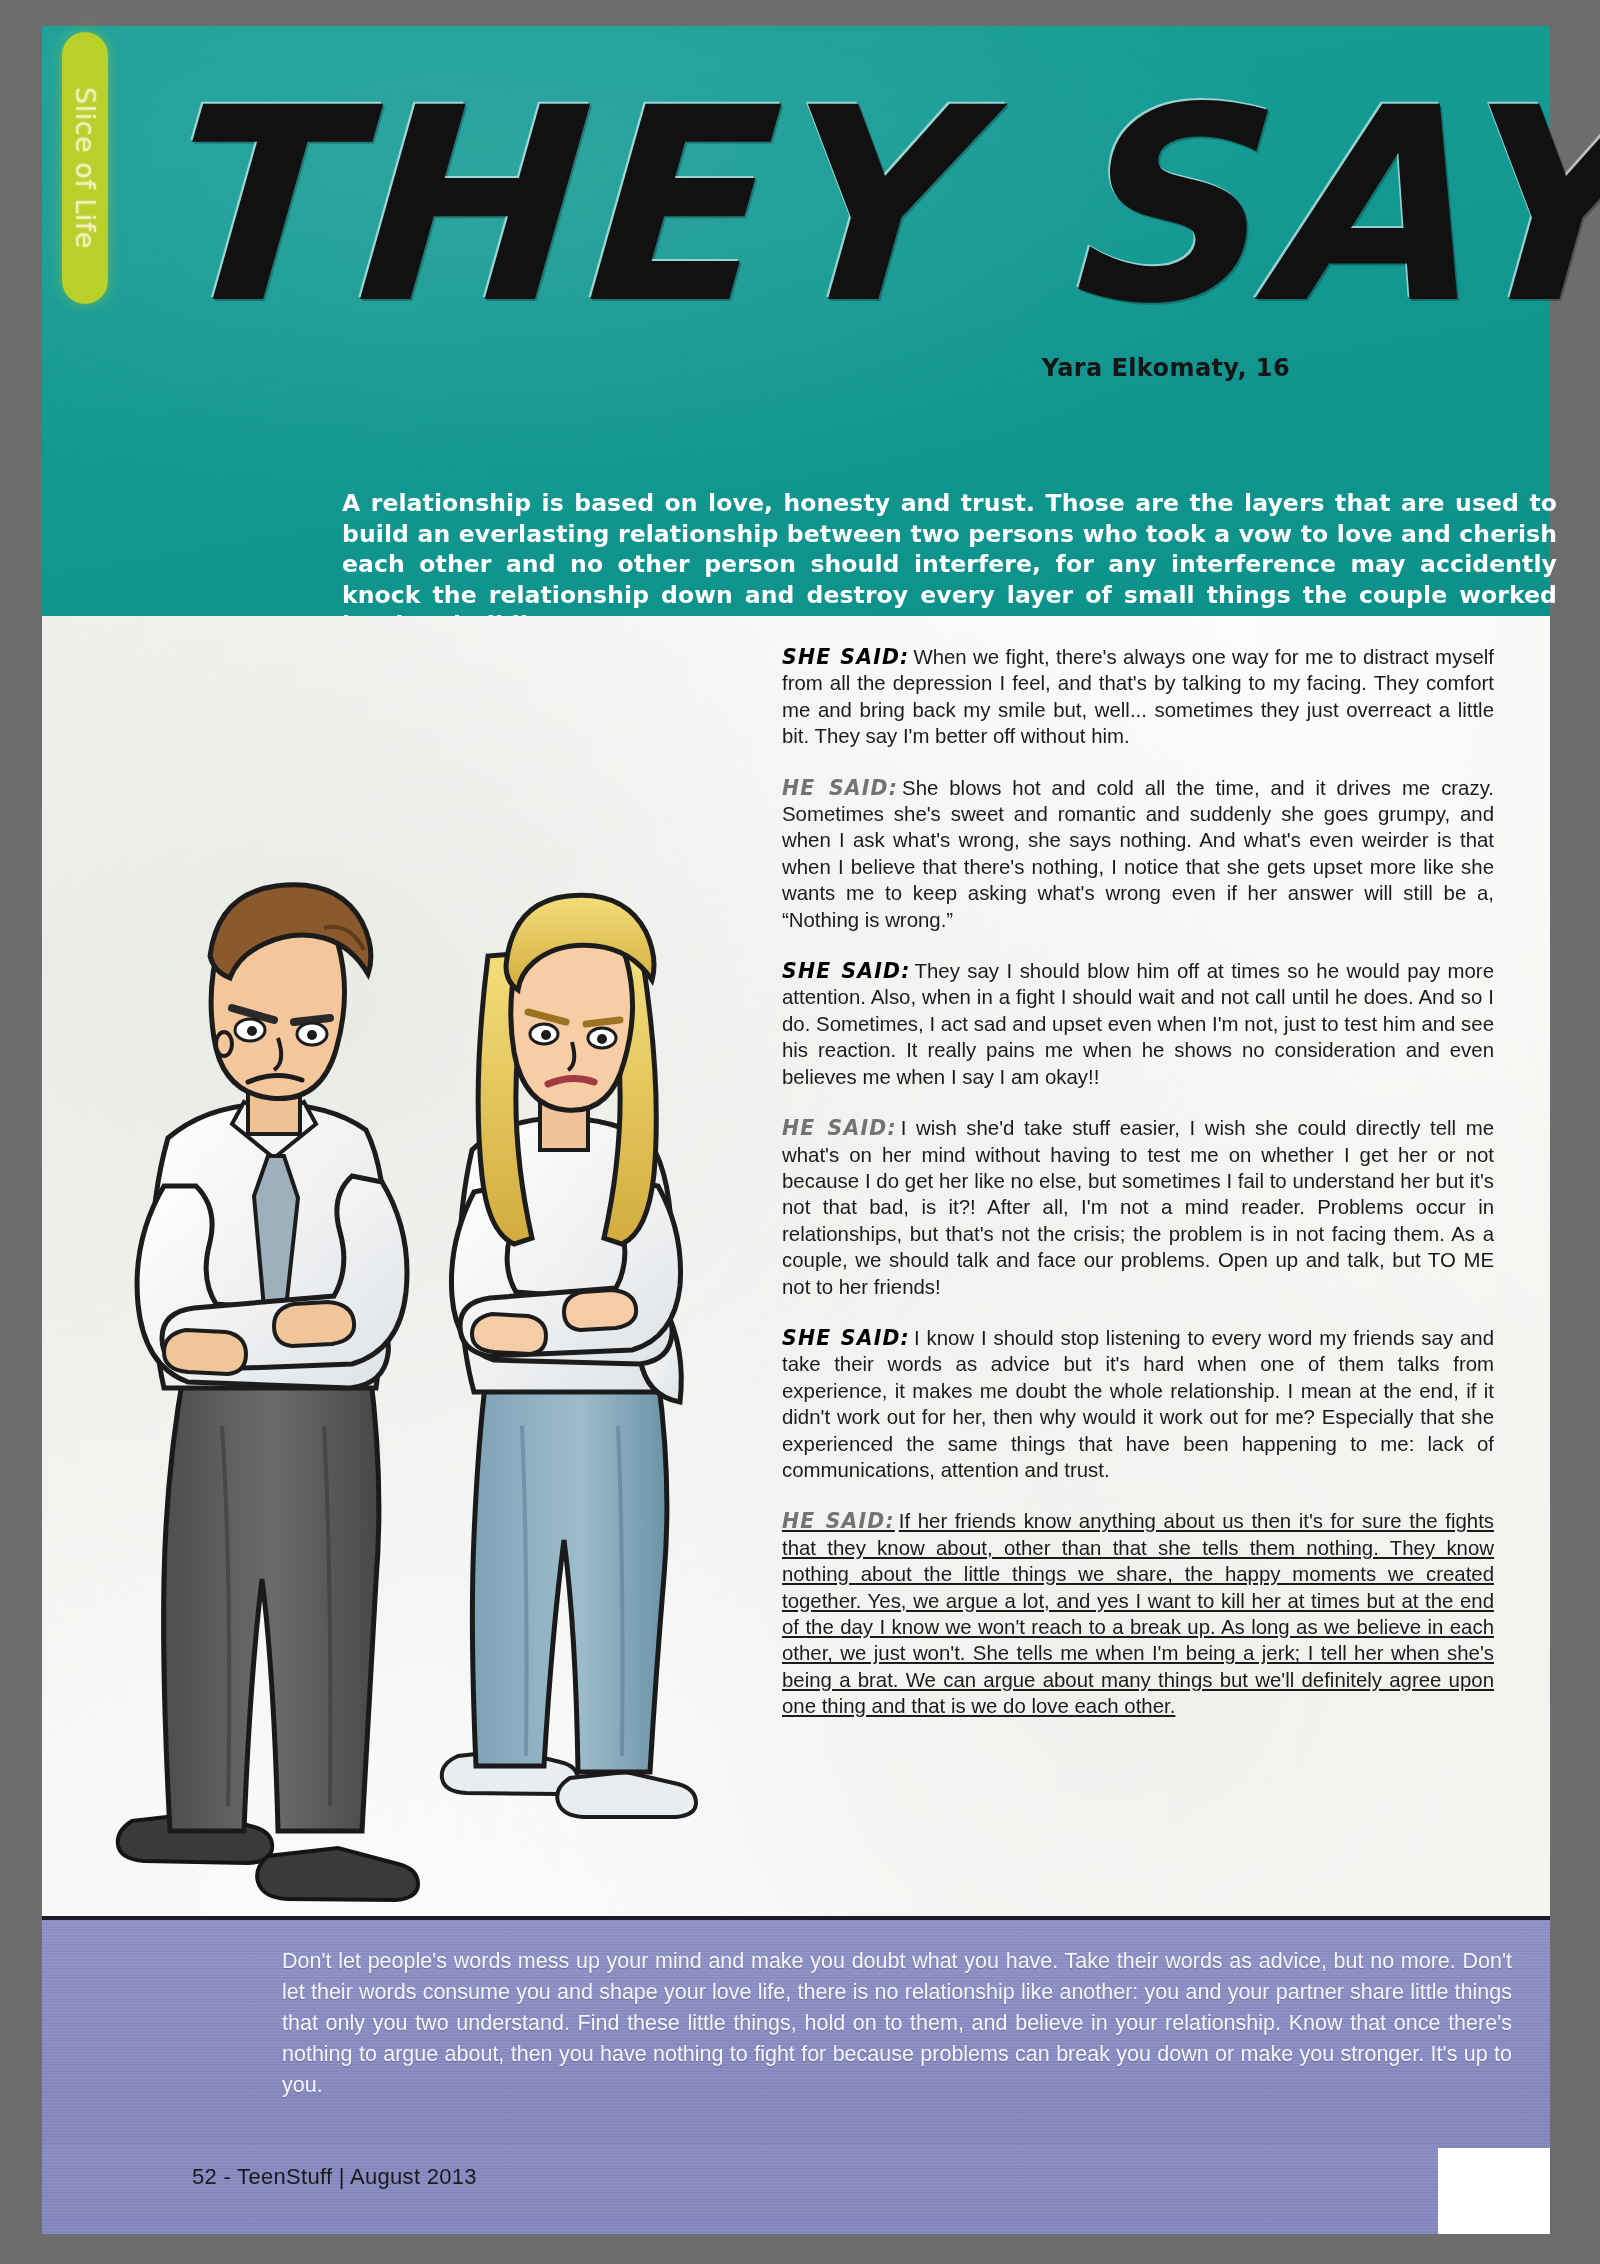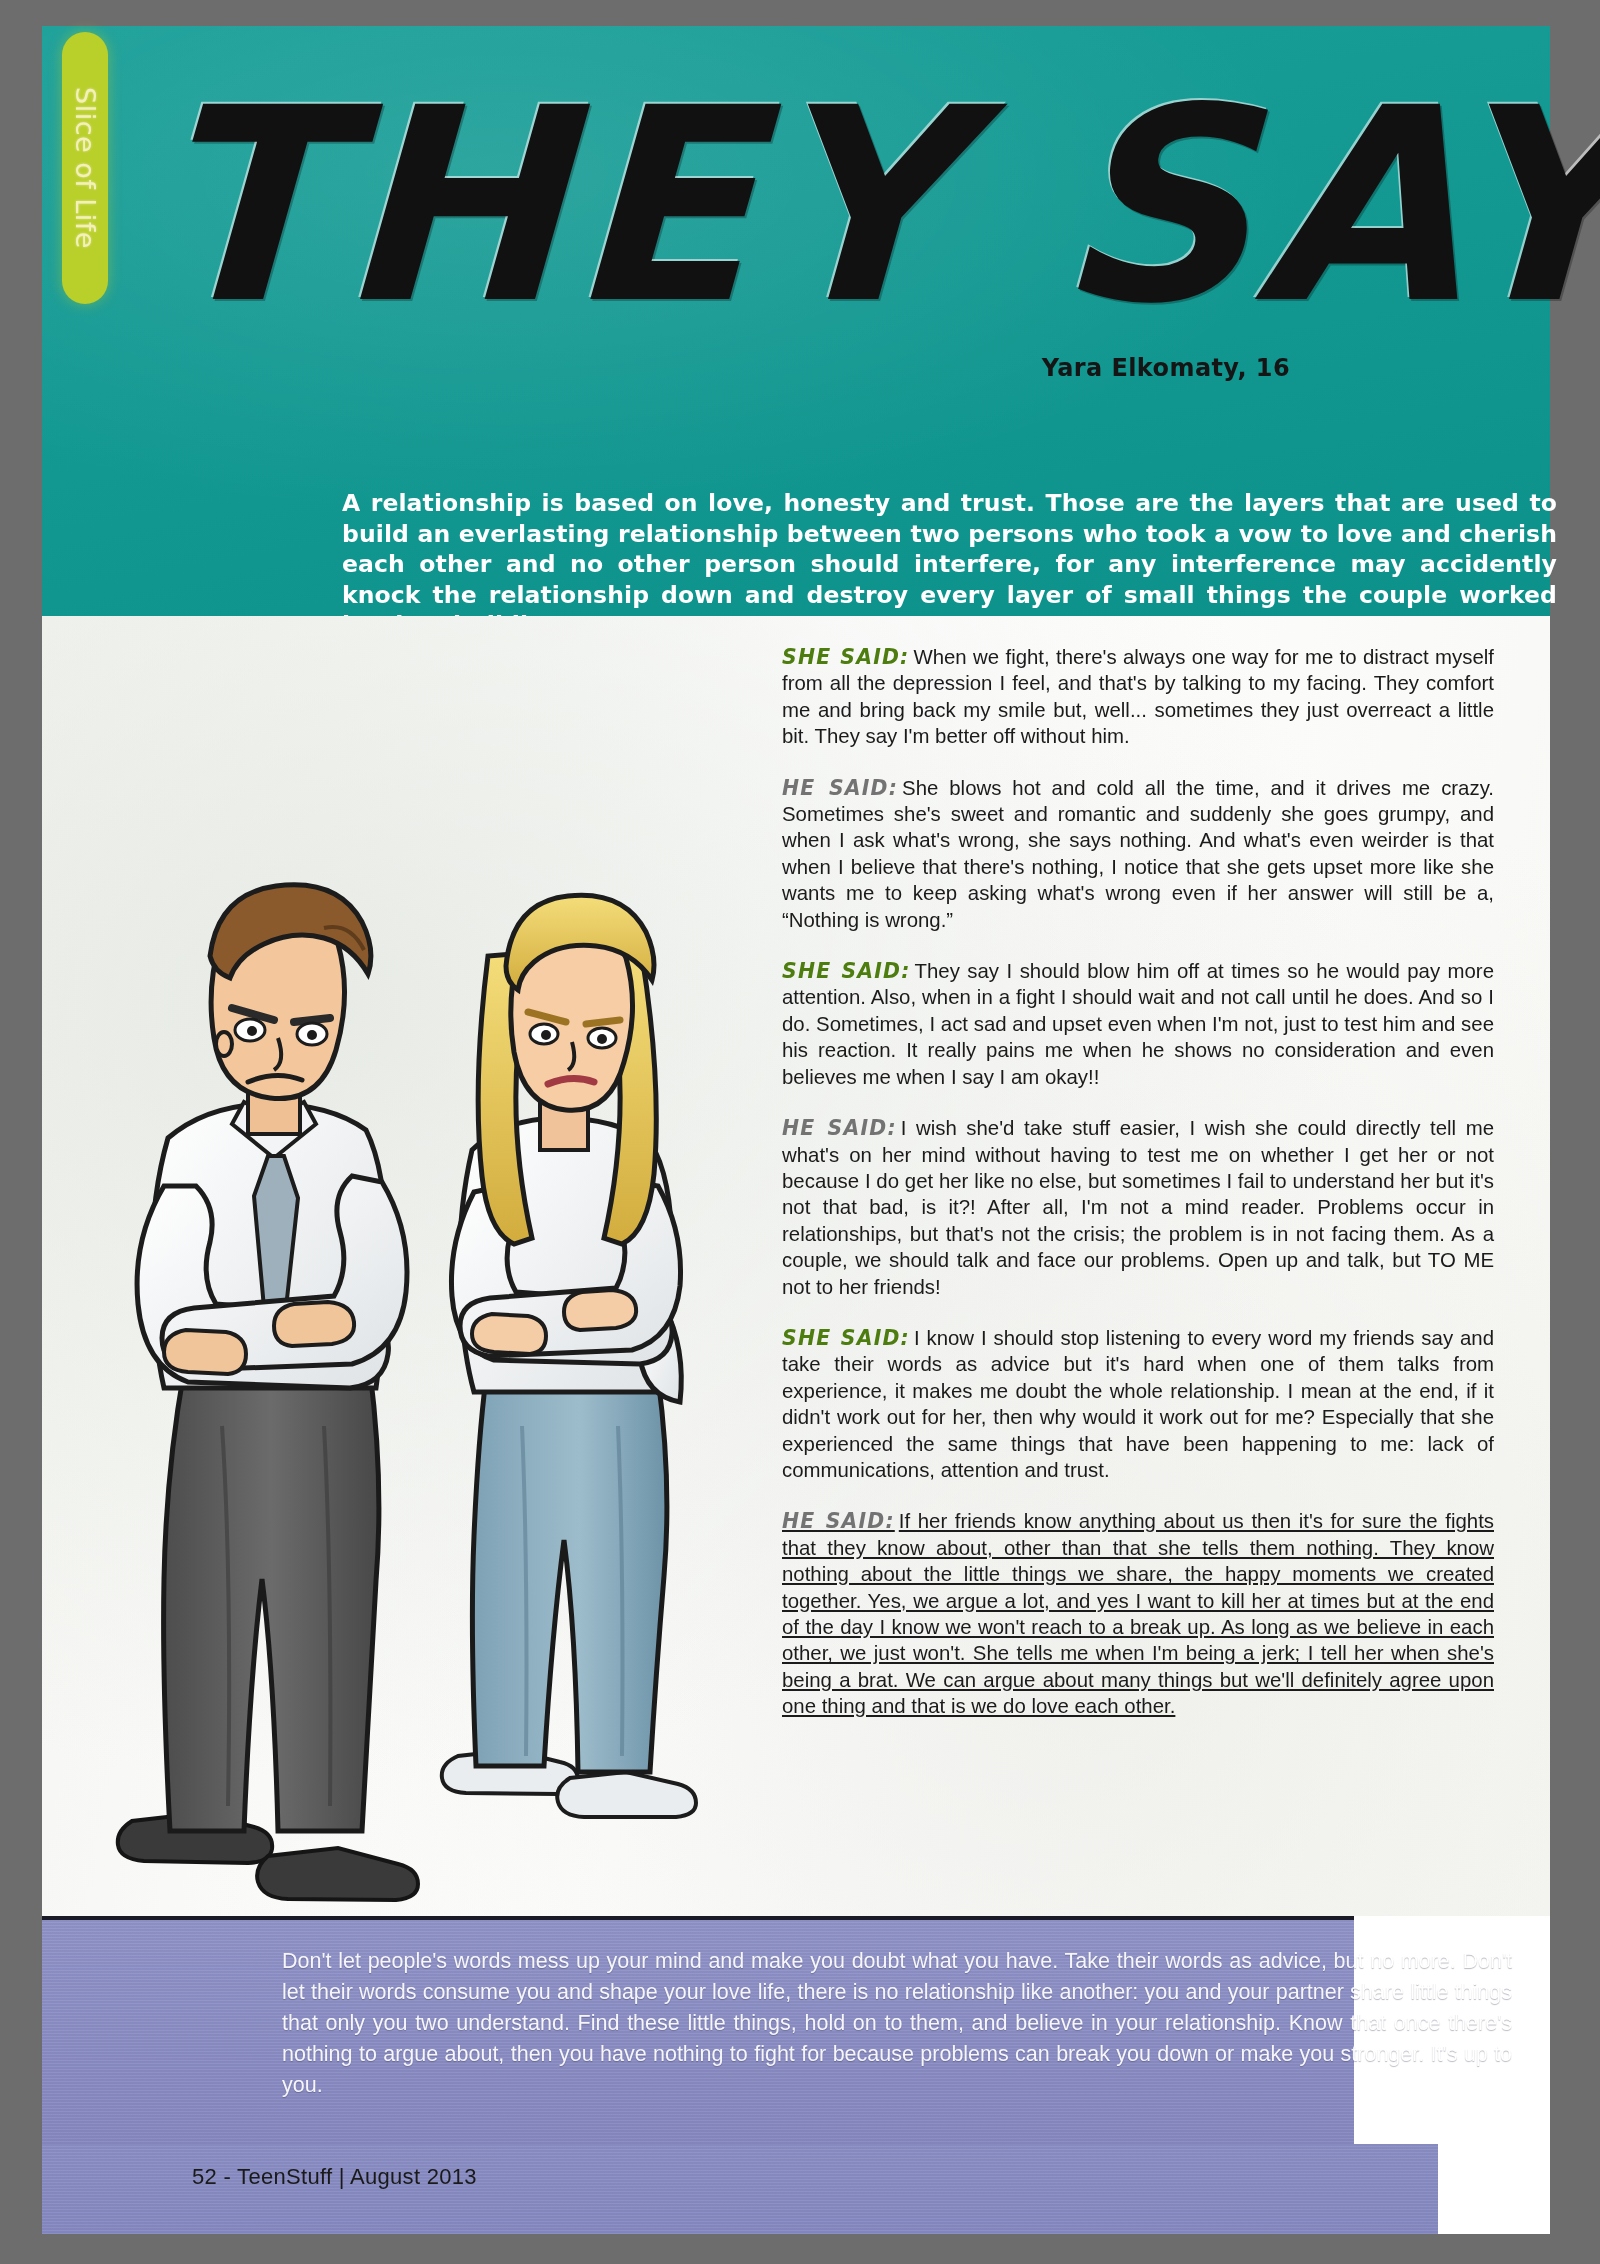--- a/index.html
+++ b/index.html
@@ -178,29 +178,29 @@
     font-family: "Liberation Sans", sans-serif;
   }
   .para:last-child { margin-bottom: 0; text-decoration: underline; }
   .speaker {
     font-weight: bold;
     font-style: italic;
     font-family: "DejaVu Sans", sans-serif;
     letter-spacing: 1.2px;
     margin-right: 4px;
   }
-  .speaker.she { color: #4d7c0f; }
+  .speaker.she { color: #000000; }
   .speaker.he  { color: #737373; }
 
   
   .conclusion {
     position: absolute;
     left: 42px;
     top: 1916px;
-    width: 1312px;
+    width: 1508px;
     height: 228px;
     background: #8b8ec4;
     background-image:
       repeating-linear-gradient(0deg, rgba(255,255,255,0.055) 0px, rgba(255,255,255,0.055) 1px, rgba(0,0,0,0.03) 1px, rgba(0,0,0,0.03) 3px),
       linear-gradient(180deg, #9093c8 0%, #8688c0 100%);
     border-top: 4px solid #1b1b28;
   }
   .conclusion-text {
     position: absolute;
     left: 240px;

